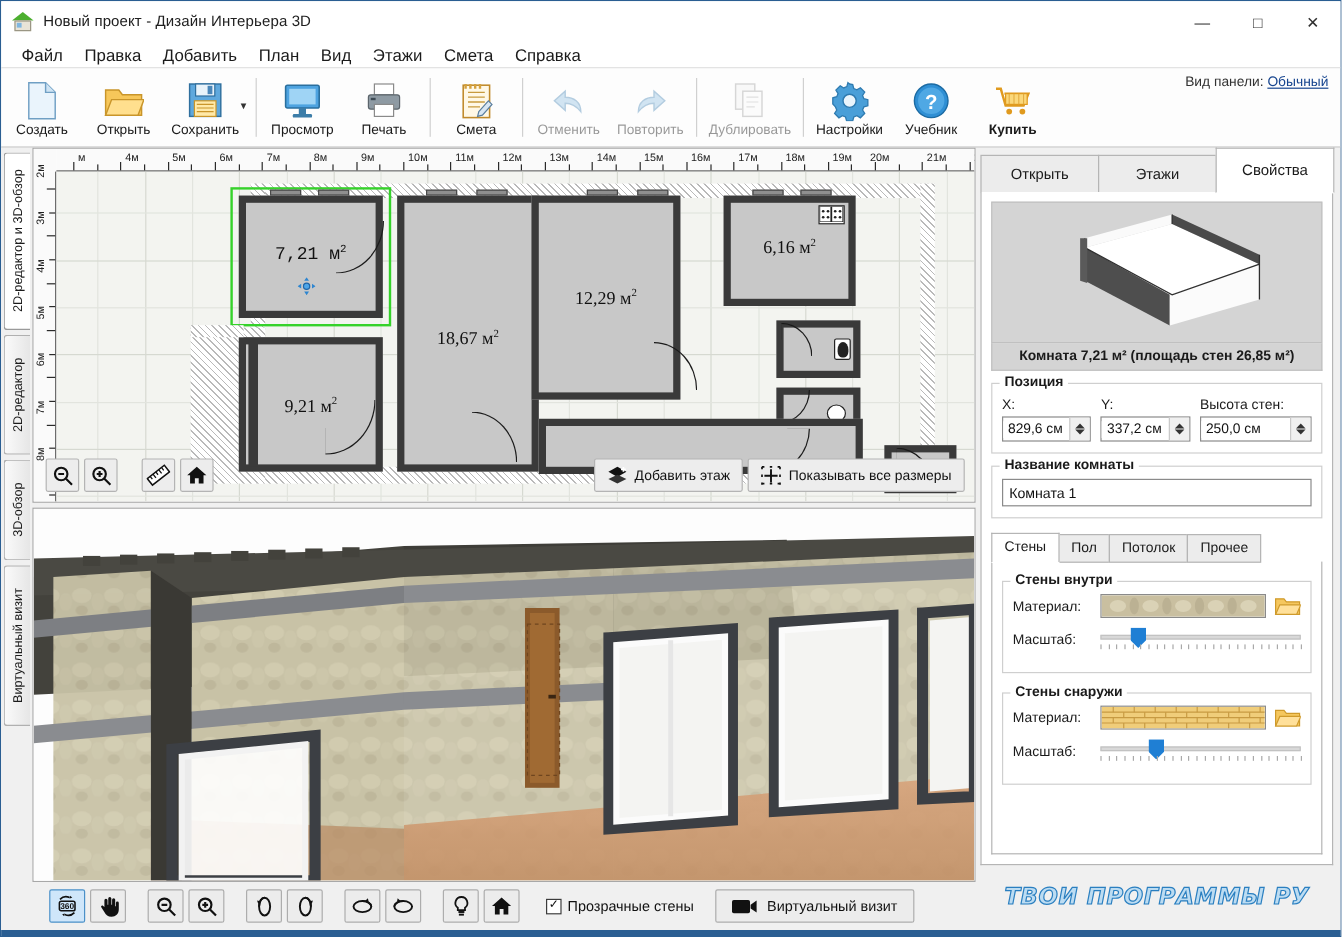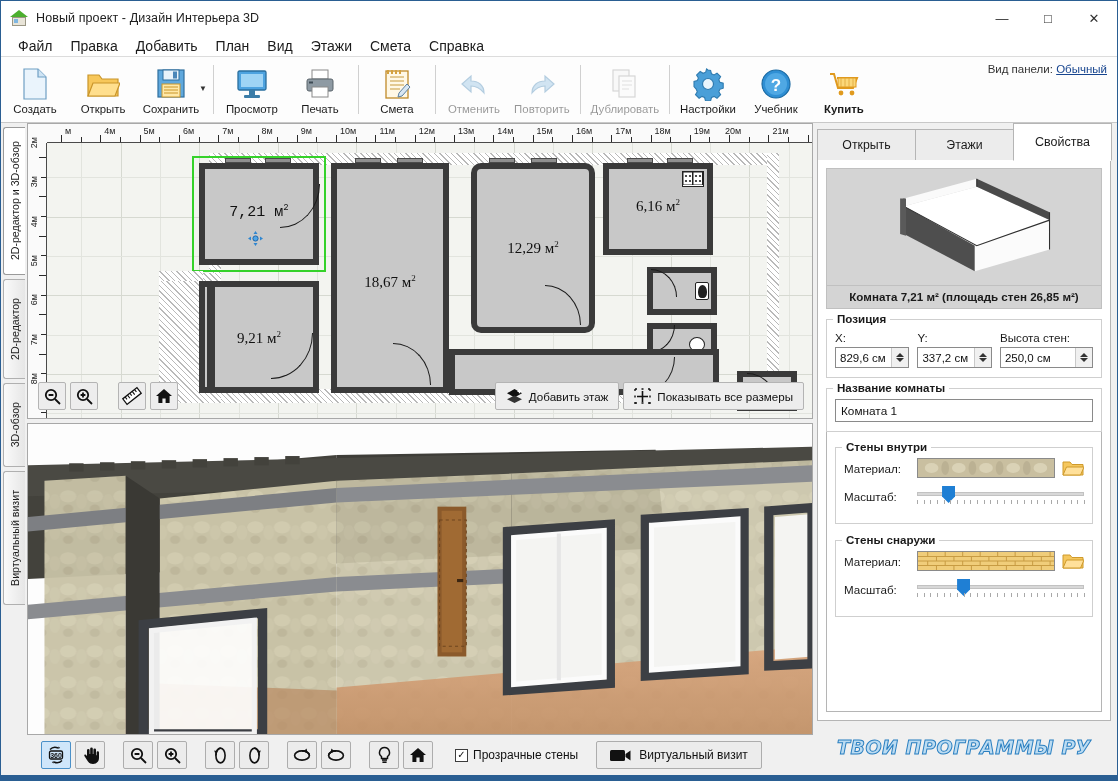--- a/index.html
+++ b/index.html
@@ -641,21 +641,21 @@
 
           <div class="room" style="left:284px;top:20px;width:118px;height:230px;">
             <div class="area" style="top:104px;">
               <span>18,67</span>&nbsp;<span>м</span><sup>2</sup>
             </div>
           </div>
           <div class="winmark" style="left:308px;top:15px;width:26px;height:5px;"></div>
           <div class="winmark" style="left:350px;top:15px;width:26px;height:5px;"></div>
           <div class="doorarc2" style="left:346px;top:200px;width:38px;height:42px;"></div>
 
-          <div class="room" style="left:424px;top:20px;width:124px;height:170px;border-radius:10px;">
+          <div class="room" style="left:396px;top:20px;width:124px;height:170px;">
             <div class="area" style="top:70px;">
               <span>12,29</span>&nbsp;<span>м</span><sup>2</sup>
             </div>
           </div>
           <div class="winmark" style="left:442px;top:15px;width:26px;height:5px;"></div>
           <div class="winmark" style="left:484px;top:15px;width:26px;height:5px;"></div>
           <div class="doorarc2" style="left:498px;top:142px;width:36px;height:40px;"></div>
 
           <div class="room" style="left:556px;top:20px;width:110px;height:92px;">
             <div class="area" style="top:28px;">
@@ -995,20 +995,34 @@
               </div>
             </div>
           </div>
         </div>
 
         <div class="fieldset">
           <div class="legend">Название комнаты</div>
           <input class="namebox" value="Комната 1" style="">
         </div>
 
+        <div class="subtabs">
+          <div class="subtab active">
+            <span>Стены</span>
+          </div>
+          <div class="subtab">
+            <span>Пол</span>
+          </div>
+          <div class="subtab">
+            <span>Потолок</span>
+          </div>
+          <div class="subtab">
+            <span>Прочее</span>
+          </div>
+        </div>
 
         <div class="subbody">
 
           <div class="fieldset" style="margin-top:4px">
             <div class="legend">Стены внутри</div>
             <div class="matrow" style="margin-top:4px">
               <div class="matlab">Материал:</div>
               <div class="swatch">
                 <svg class="sw-inner" viewBox="0 0 140 18" preserveAspectRatio="none">
                   <rect width="140" height="18" fill="#c9bfa0"></rect>

